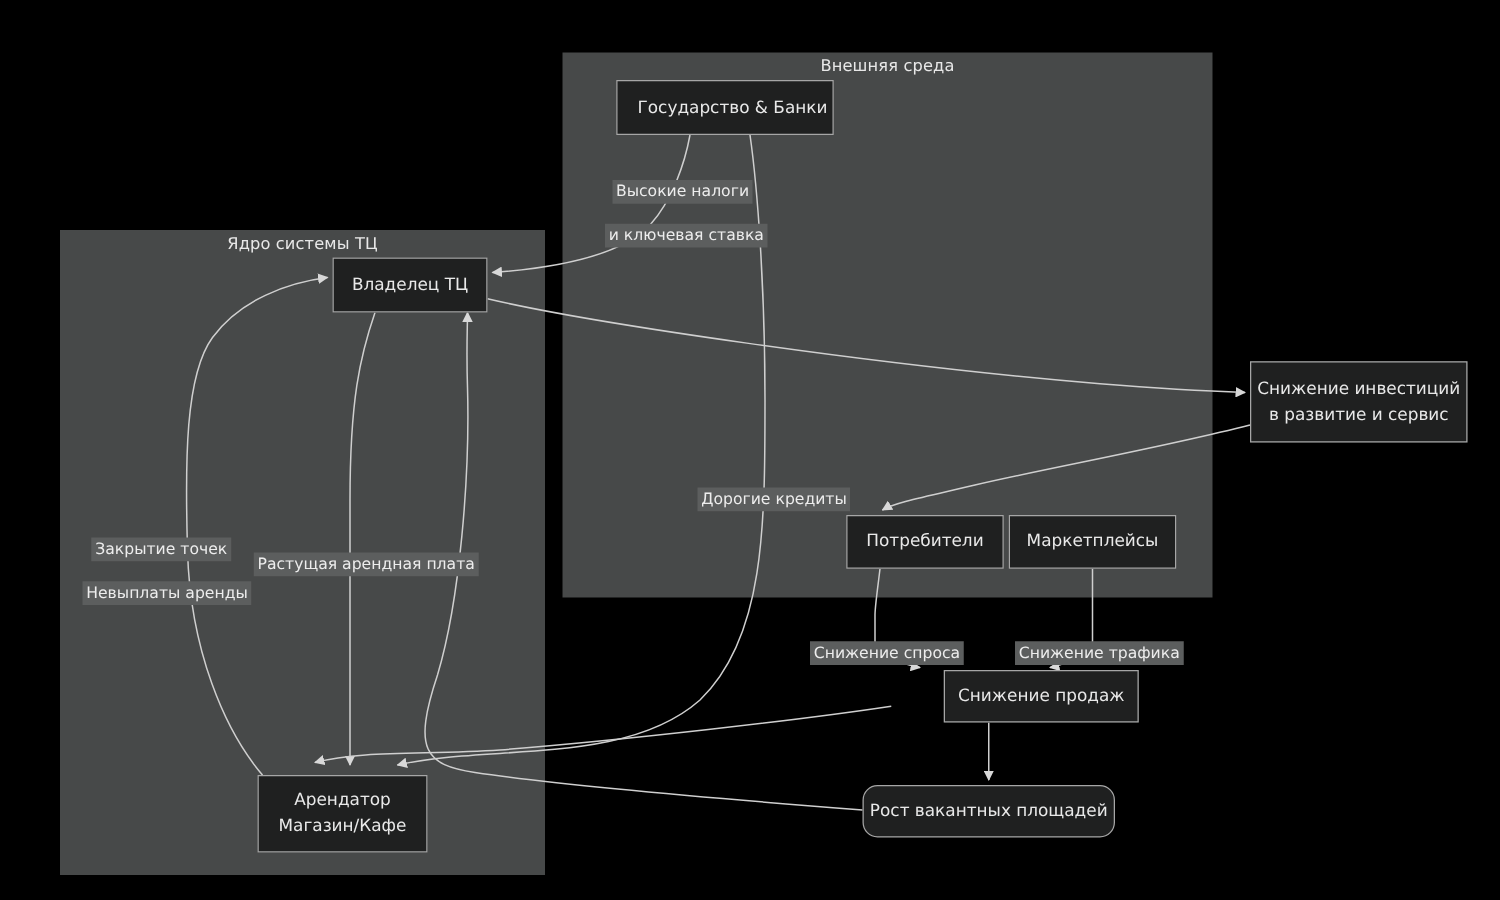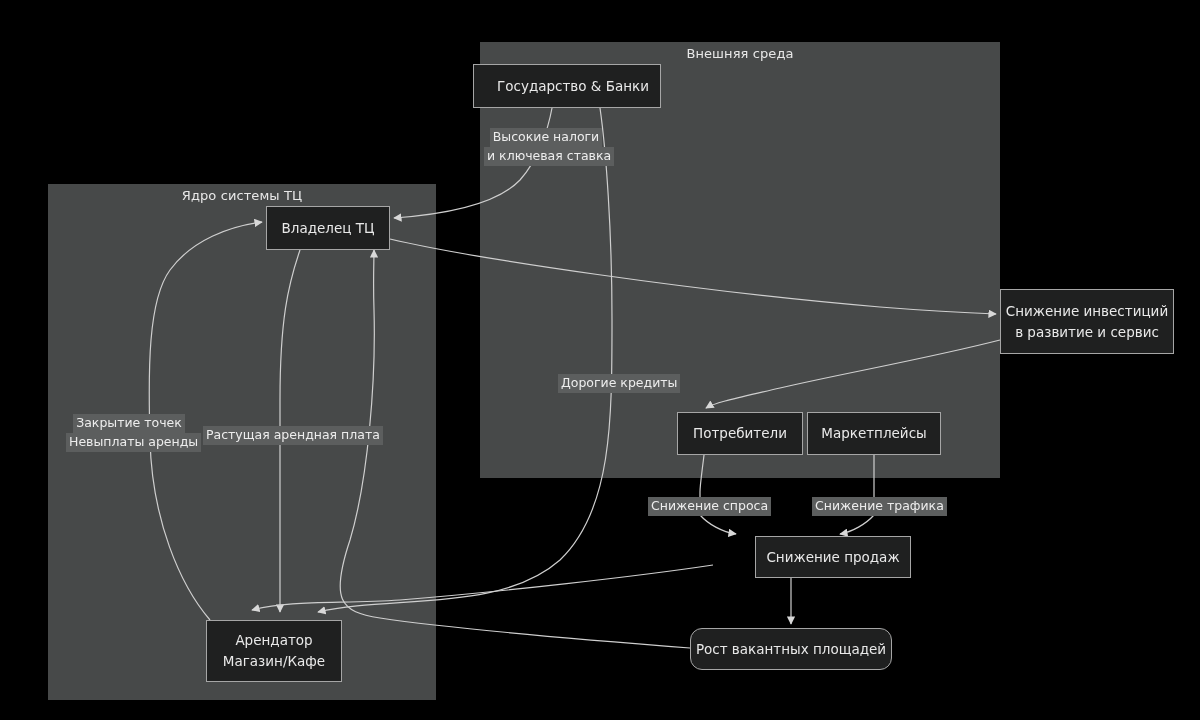--- a/index.html
+++ b/index.html
@@ -66,33 +66,33 @@
     line-height: 1.5;
     text-align: center;
     white-space: nowrap;
     pointer-events: none;
   }
   .edge-label .ln {
     display: block;
     background: #5c5e5e;
     padding: 0 3px;
     width: fit-content;
-    margin: 0 auto;
+    margin: 16px auto;
   }
 </style>
 </head>
 <body>
 
 <div id="canvas">
 
   <div class="cluster" id="cluster-core" style="left: 48px; top: 184px; width: 388px; height: 516px;">
     <div class="cluster-title">Ядро системы ТЦ</div>
   </div>
 
-  <div class="cluster" id="cluster-external" style="left: 480px; top: 42px; width: 520px; height: 436px;">
+  <div class="cluster" id="cluster-external" style="left: 450px; top: 42px; width: 520px; height: 436px;">
     <div class="cluster-title">Внешняя среда</div>
   </div>
 
   <svg class="edges" viewBox="0 0 1200 720" xmlns="http://www.w3.org/2000/svg">
     <defs>
       <marker id="arrow" viewBox="0 0 10 10" refX="9" refY="5" markerWidth="7" markerHeight="7" orient="auto-start-reverse">
         <path d="M 0 0 L 10 5 L 0 10 z" fill="#d8d8d8"></path>
       </marker>
     </defs>
     <g fill="none" stroke="#cfcfcf" stroke-width="1.2" marker-end="url(#arrow)">
@@ -114,21 +114,21 @@
       <path d="M 874,455 C 874,472 874,485 874,492 L 874,515 C 866,524 852,532 840,534"></path>
 
       <path d="M 791,578 L 791,624"></path>
 
       <path d="M 713,565 C 640,576 500,592 400,600 C 340,604 290,600 252,610"></path>
 
       <path d="M 690,648 C 600,641 460,630 380,618 C 340,612 330,600 350,540 C 368,480 376,380 374,310 C 373,280 374,262 374,250"></path>
     </g>
   </svg>
 
-  <div class="node" id="node-gov_banks" style="left: 473px; top: 64px; width: 188px; height: 44px; padding-left: 12px;">
+  <div class="node" id="node-gov_banks" style="left: 493px; top: 64px; width: 174px; height: 44px; padding-left: 12px;">
     <span class="ln">Государство &amp; Банки</span>
   </div>
 
   <div class="node" id="node-mall_owner" style="left: 266px; top: 206px; width: 124px; height: 44px;">
     <span class="ln">Владелец ТЦ</span>
   </div>
 
   <div class="node" id="node-invest_drop" style="left: 1000px; top: 289px; width: 174px; height: 65px;">
     <span class="ln">Снижение инвестиций</span>
     <span class="ln">в развитие и сервис</span>

